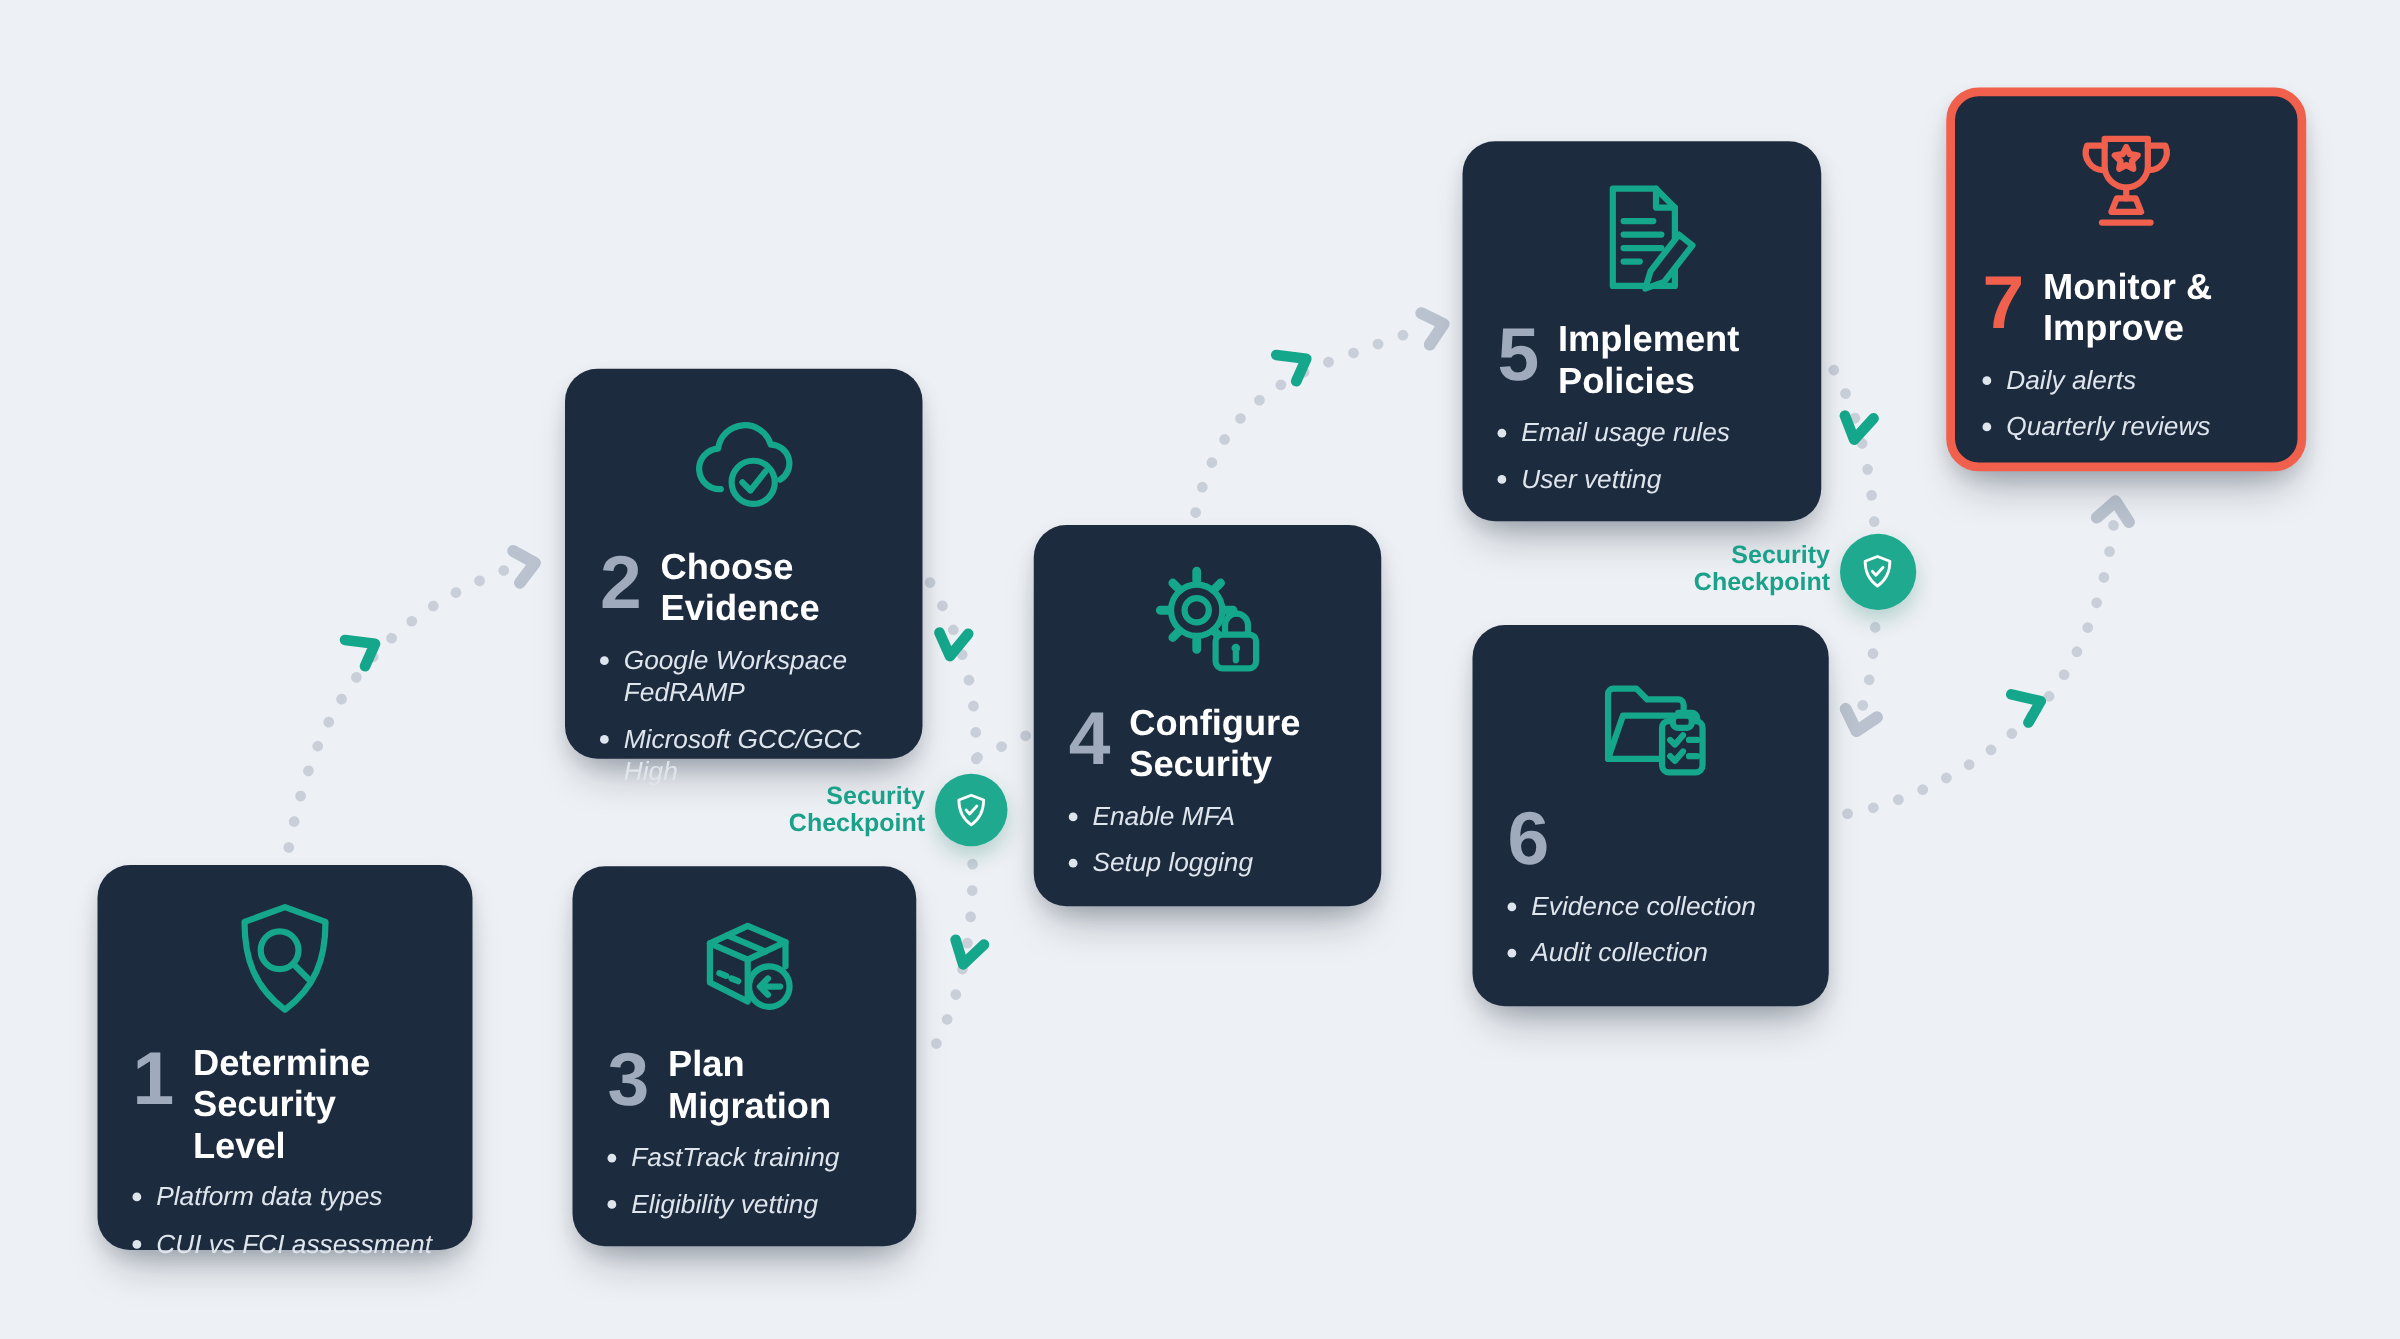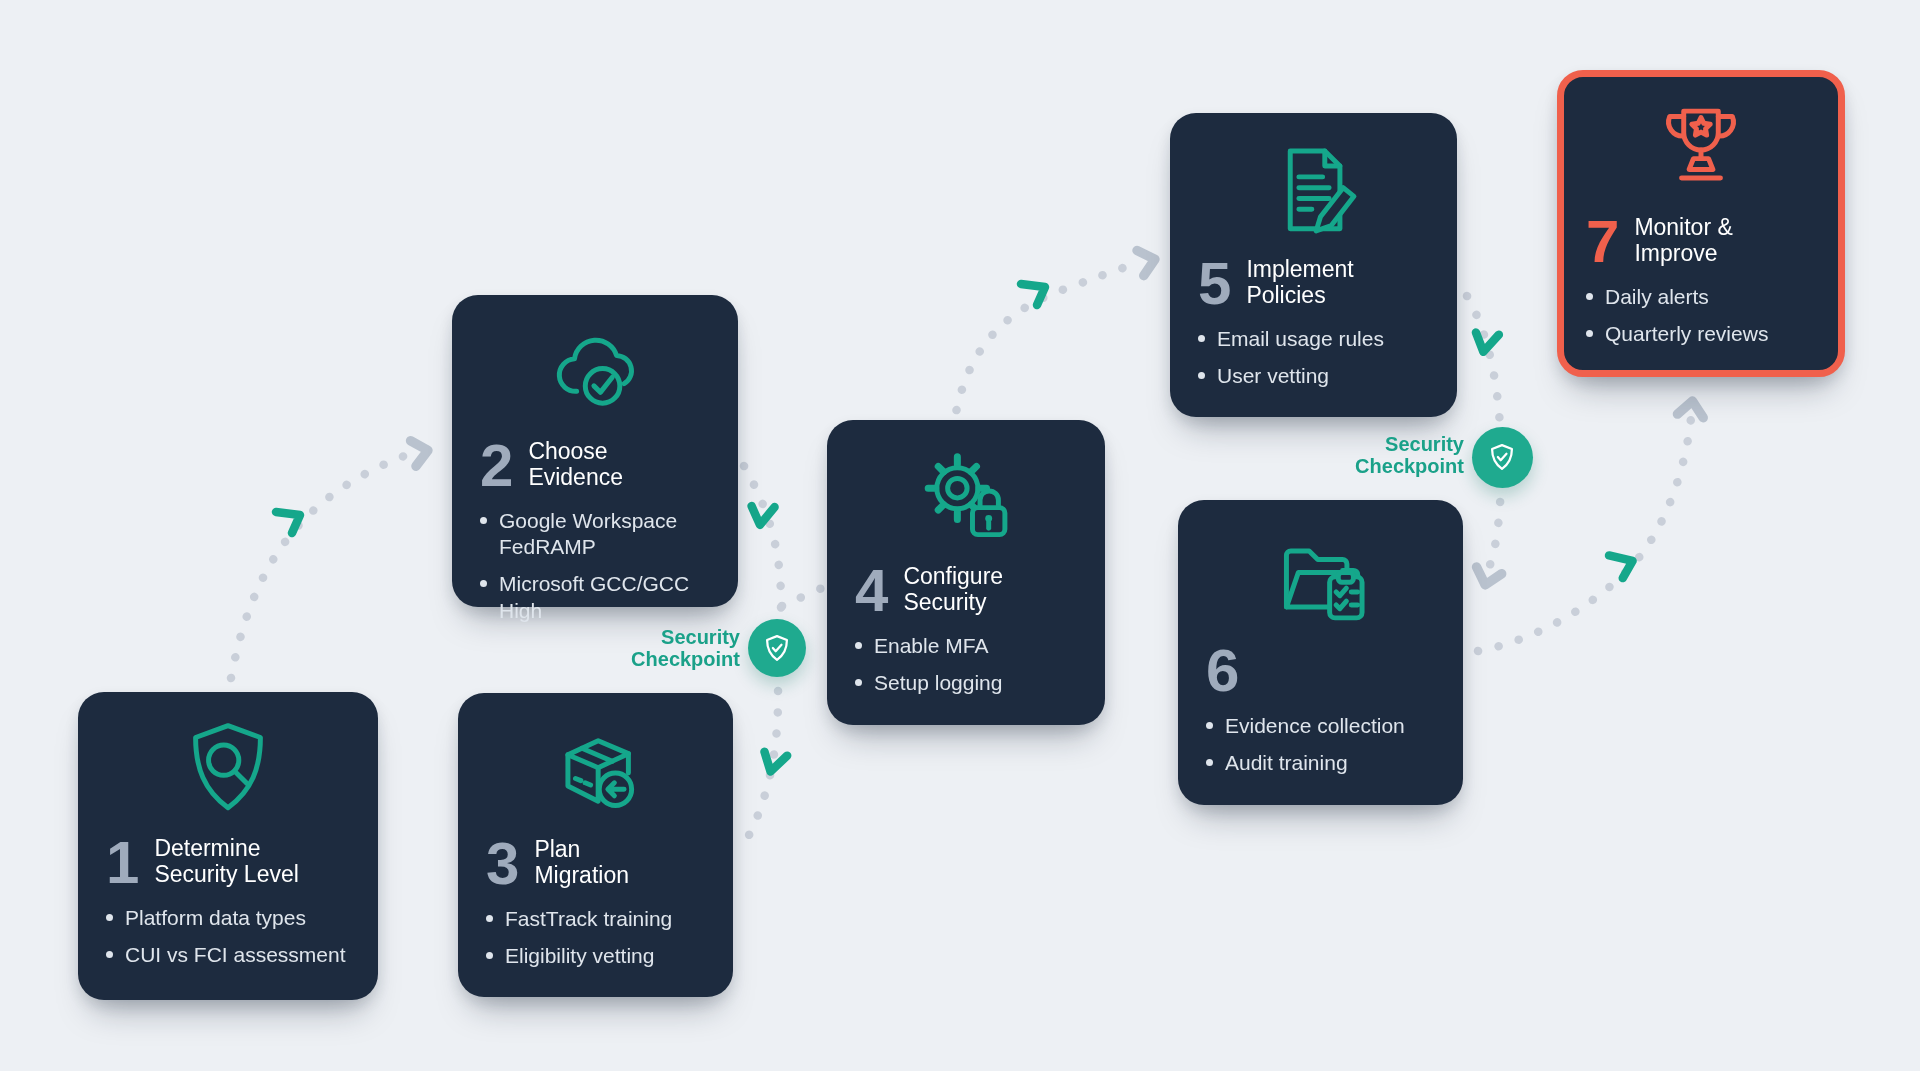--- a/index.html
+++ b/index.html
@@ -24,23 +24,23 @@
     padding:20px 26px;color:var(--white);
     box-shadow:0 22px 34px -14px rgba(18,30,50,.35),0 6px 14px rgba(18,30,50,.12);
   }
   .card.highlight{border:7px solid var(--coral);padding:14px 20px;}
   .icon-wrap{height:110px;display:flex;align-items:center;justify-content:center;color:var(--teal);margin:4px 0 8px;}
   .card.highlight .icon-wrap{color:var(--coral);}
   .icon-wrap svg{width:108px;height:108px;}
   .heading{display:flex;align-items:flex-start;gap:17px;margin:0 2px 12px;}
   .num{font-size:60px;font-weight:bold;line-height:0.98;color:var(--num);letter-spacing:-2px;flex:none;}
   .card.highlight .num{color:var(--coral);}
-  .title{font-size:23px;font-weight:normal;line-height:1.13;white-space:pre-line;padding-top:1px;}
+  .title{font-size:29px;font-weight:bold;line-height:1.13;white-space:pre-line;padding-top:1px;}
   .bullets{list-style:none;margin:0;padding:0 0 0 2px;display:flex;flex-direction:column;gap:11px;}
-  .bullets li{display:flex;gap:12px;font-size:21px;line-height:1.25;color:var(--text);}
+  .bullets li{display:flex;gap:12px;font-size:21px;line-height:1.25;color:var(--text);font-style:italic;}
   .bullet-dot{width:7px;height:7px;border-radius:50%;background:var(--text);margin-top:9px;flex:none;}
 
   .cp-circle{
     position:absolute;z-index:2;border-radius:50%;background:var(--teal-fill);
     display:flex;align-items:center;justify-content:center;
     box-shadow:0 8px 16px rgba(20,120,100,.25);
   }
   .cp-circle svg{width:32px;height:32px;}
   .cp-label{
     position:absolute;z-index:2;text-align:right;color:var(--label-teal);
@@ -234,21 +234,21 @@
       <span class="num">6</span>
     </div>
     <ul class="bullets">
 
         <li>
           <span class="bullet-dot"></span>
           <span class="bullet-text">Evidence collection</span>
         </li>
         <li>
           <span class="bullet-dot"></span>
-          <span class="bullet-text">Audit training</span>
+          <span class="bullet-text">Audit collection</span>
         </li>
     </ul>
       </div>
       <div class="card highlight" style="left: 1557px; top: 70px; width: 288px; height: 307px;">
     <div class="icon-wrap">
           <svg viewBox="0 0 100 100" fill="none" stroke="currentColor" stroke-width="4.6" stroke-linecap="round" stroke-linejoin="round">
     <path d="M34 14 H66 V34 A16 16 0 0 1 34 34 Z"></path>
     <path d="M34 19 H21 A13 13 0 0 0 34 37"></path>
     <path d="M66 19 H79 A13 13 0 0 1 66 37"></path>
     <path d="M50 50 V58"></path>

